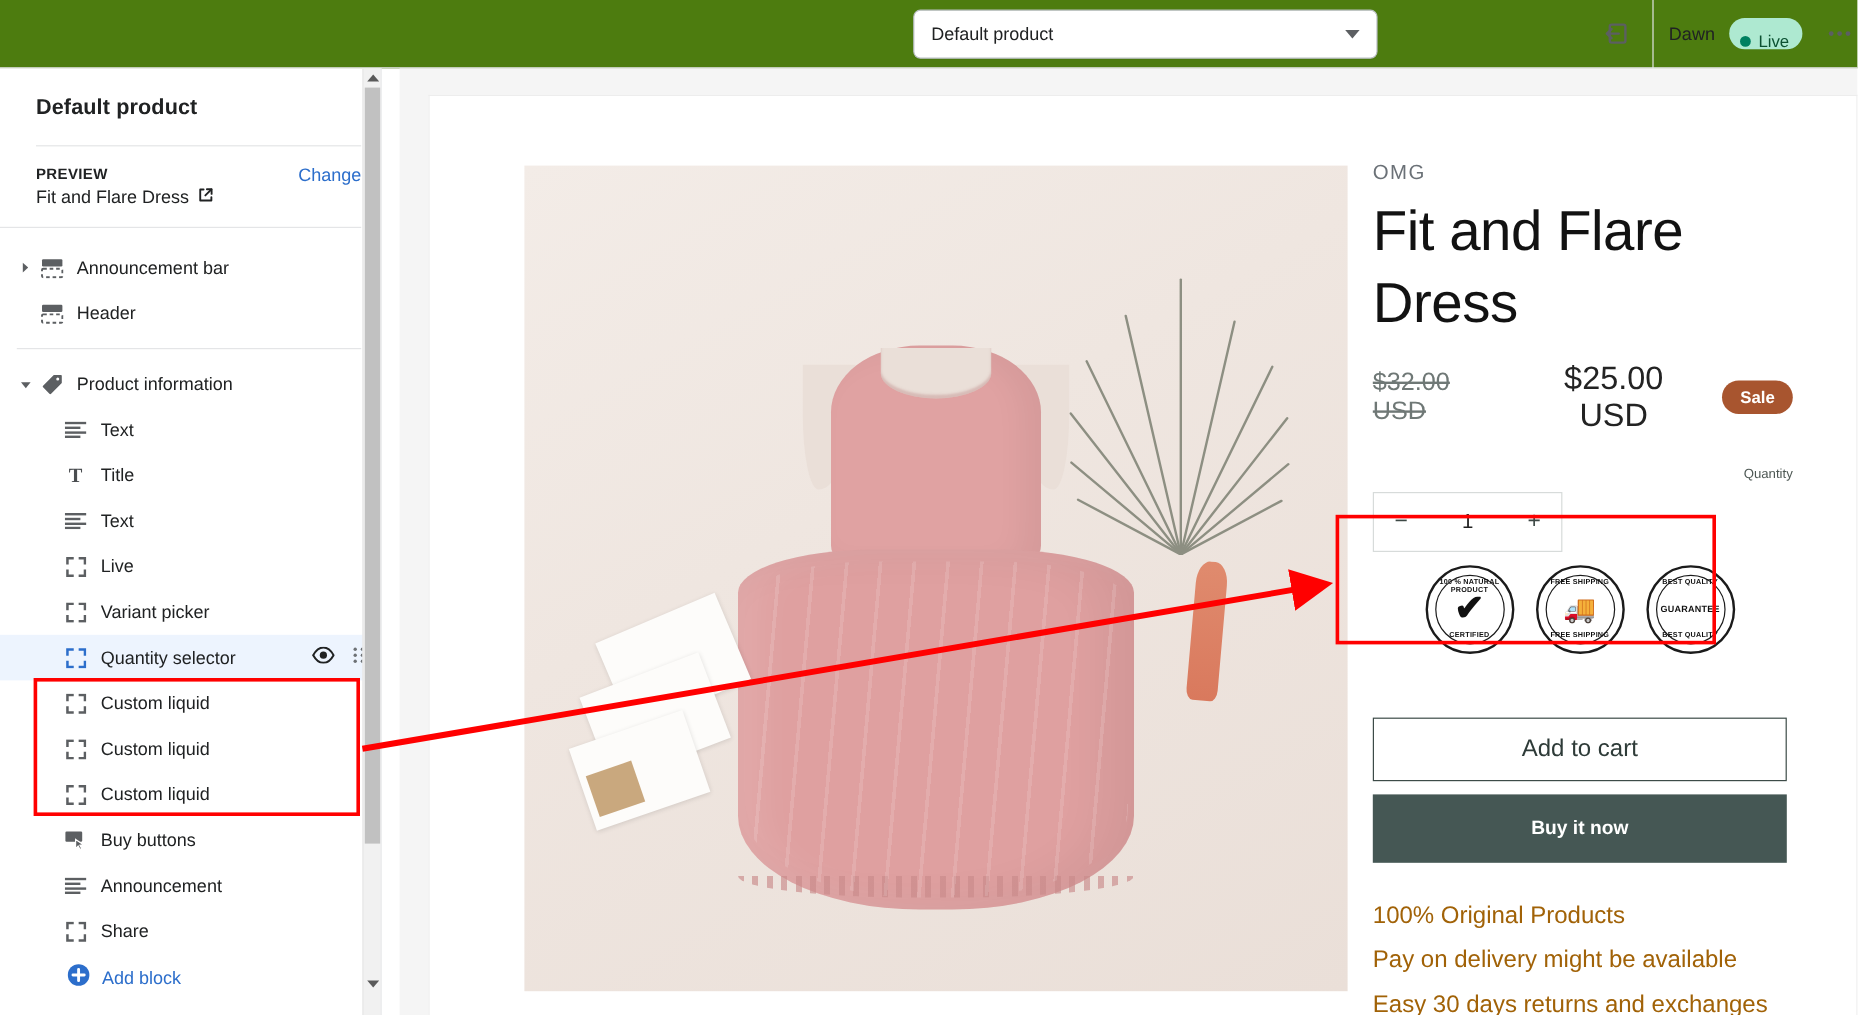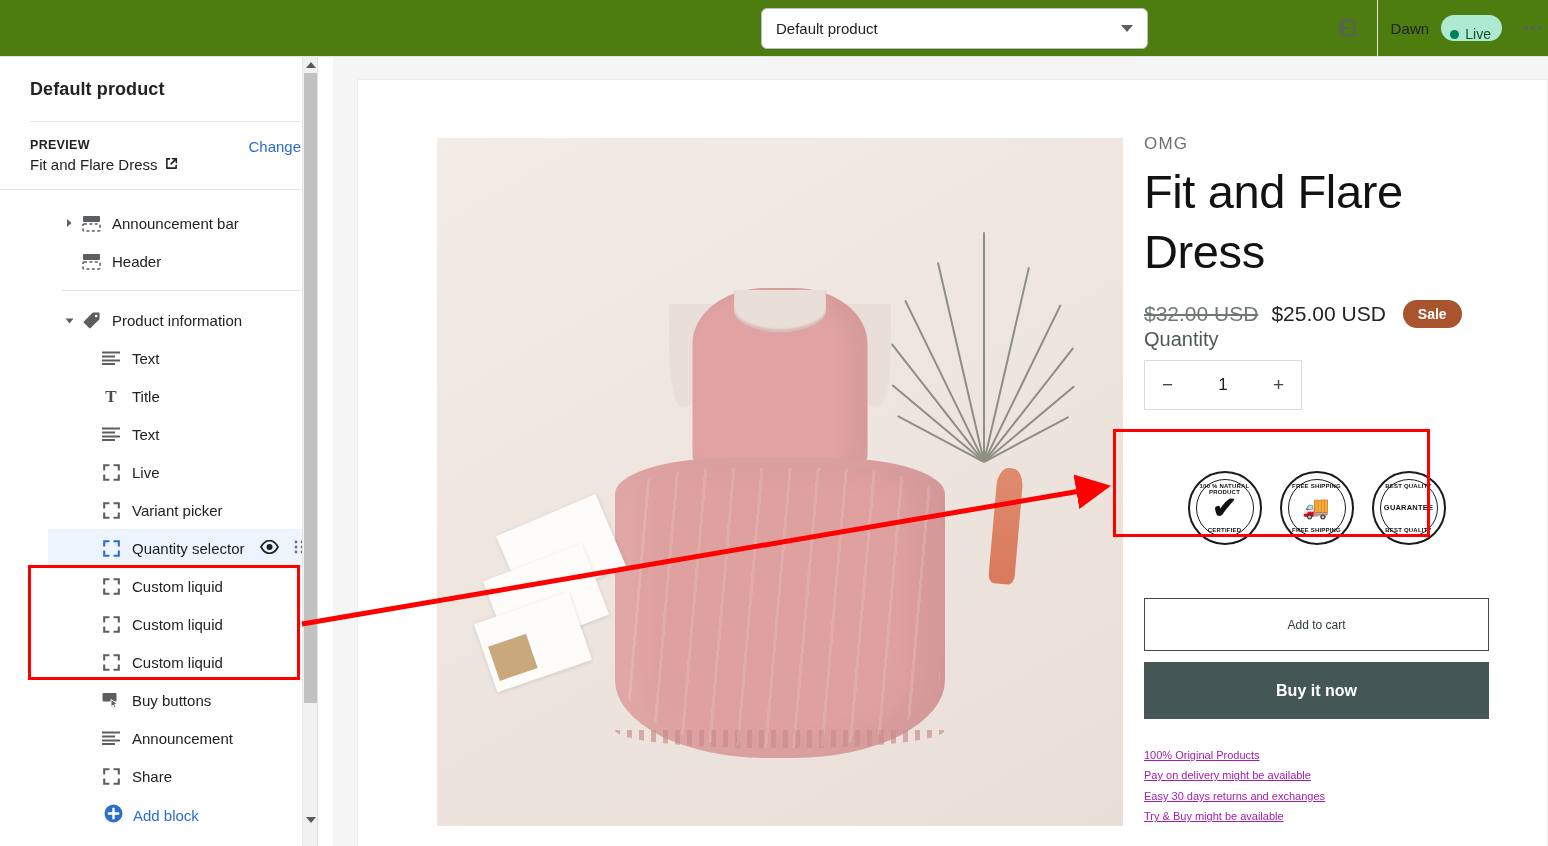--- a/index.html
+++ b/index.html
@@ -69,21 +69,21 @@
   .sb-change {
     position: absolute; right: 16px; top: 16px; font-size: 15px; color: #2c6ecb; cursor: pointer;
   }
   .sb-preview-name {
     margin-top: 4px; font-size: 15px; color: #202223; display: flex; align-items: center; gap: 7px;
   }
   .ext-link-icon { display: inline-block; }
 
   .sb-section-divider { height: 1px; background: #e4e5e7; margin: 16px 16px 0 0; }
 
-  .blocks { margin-top: 14px; padding-left: 48px; }
+  .blocks { margin-top: 14px; }
   .row {
     position: relative; height: 38px; display: flex; align-items: center;
     font-size: 15px; color: #202223; cursor: pointer;
   }
   .row .disc {
     width: 18px; display: flex; align-items: center; justify-content: center; flex: none;
   }
   .row .ico { width: 26px; display: flex; align-items: center; justify-content: center; flex: none; }
   .row .lbl { margin-left: 8px; white-space: nowrap; }
 
@@ -196,26 +196,26 @@
   }
 
   .prod-info { position: absolute; left: 786px; top: 54px; width: 350px; }
   .vendor { font-size: 17px; letter-spacing: 1.2px; color: #6b7177; }
   .prod-title {
     margin-top: 8px; font-size: 47px; line-height: 1.28; color: #121212; font-weight: 400;
     letter-spacing: -.4px;
   }
   .price-row { margin-top: 18px; display: flex; align-items: center; gap: 13px; }
   .price-old { font-size: 21px; color: #6f7876; text-decoration: line-through; }
-  .price-new { font-size: 21px; color: #232323; text-align: center; }
+  .price-new { font-size: 27px; color: #232323; text-align: center; }
   .sale-badge {
     margin-left: 4px; padding: 6px 15px; border-radius: 16px; background: #a8552f;
     color: #ffffff; font-size: 14px; font-weight: 700;
   }
-  .qty-label { font-size: 20px; color: #4d5753; }
+  .qty-label { margin-top: 27px; font-size: 11px; color: #4d5753; text-align: right; }
   .qty-box {
     margin-top: 9px; width: 158px; height: 50px; border: 1px solid #d7dbda;
     display: flex; align-items: center; justify-content: space-between; padding: 0 17px;
   }
   .qty-btn { font-size: 19px; color: #3d4845; cursor: pointer; user-select: none; }
   .qty-val { font-size: 17px; color: #222; }
 
   .badges-strip {
     position: absolute; left: 786px; top: 381px; width: 345px; height: 93px;
     background: #ffffff; display: flex; align-items: center; justify-content: center; gap: 18px;
@@ -239,31 +239,31 @@
   .tb-ring-text {
     position: absolute; left: 0; right: 0; font-size: 6px; font-weight: 700;
     color: #111; text-align: center; letter-spacing: .2px; z-index: 2;
   }
   .tb-ring-top { top: 10px; }
   .tb-ring-bot { bottom: 10px; }
 
   .btn-add {
     position: absolute; left: 786px; top: 518px; width: 345px; height: 53px;
     border: 1px solid #3d4b48; background: #ffffff; color: #2e3b38;
-    display: flex; align-items: center; justify-content: center; font-size: 12px; cursor: pointer;
+    display: flex; align-items: center; justify-content: center; font-size: 20px; cursor: pointer;
   }
   .btn-buy {
     position: absolute; left: 786px; top: 582px; width: 345px; height: 57px;
     background: #455754; color: #ffffff;
     display: flex; align-items: center; justify-content: center;
     font-size: 16px; font-weight: 700; cursor: pointer;
   }
   .perks { position: absolute; left: 786px; top: 665px; width: 360px; }
   .perks li {
-    list-style: none; font-size: 11px; color: #a21caf; line-height: 1.86; white-space: nowrap; text-decoration: underline;
+    list-style: none; font-size: 20px; color: #a16207; line-height: 1.86; white-space: nowrap;
   }
 
   
   .anno { position: absolute; pointer-events: none; }
   .anno-box-left {
     left: 28px; top: 565px; width: 272px; height: 115px;
     border: 3px solid #ff0000; background: transparent; z-index: 40;
   }
   .anno-box-right {
     left: 1113px; top: 429px; width: 317px; height: 108px;

